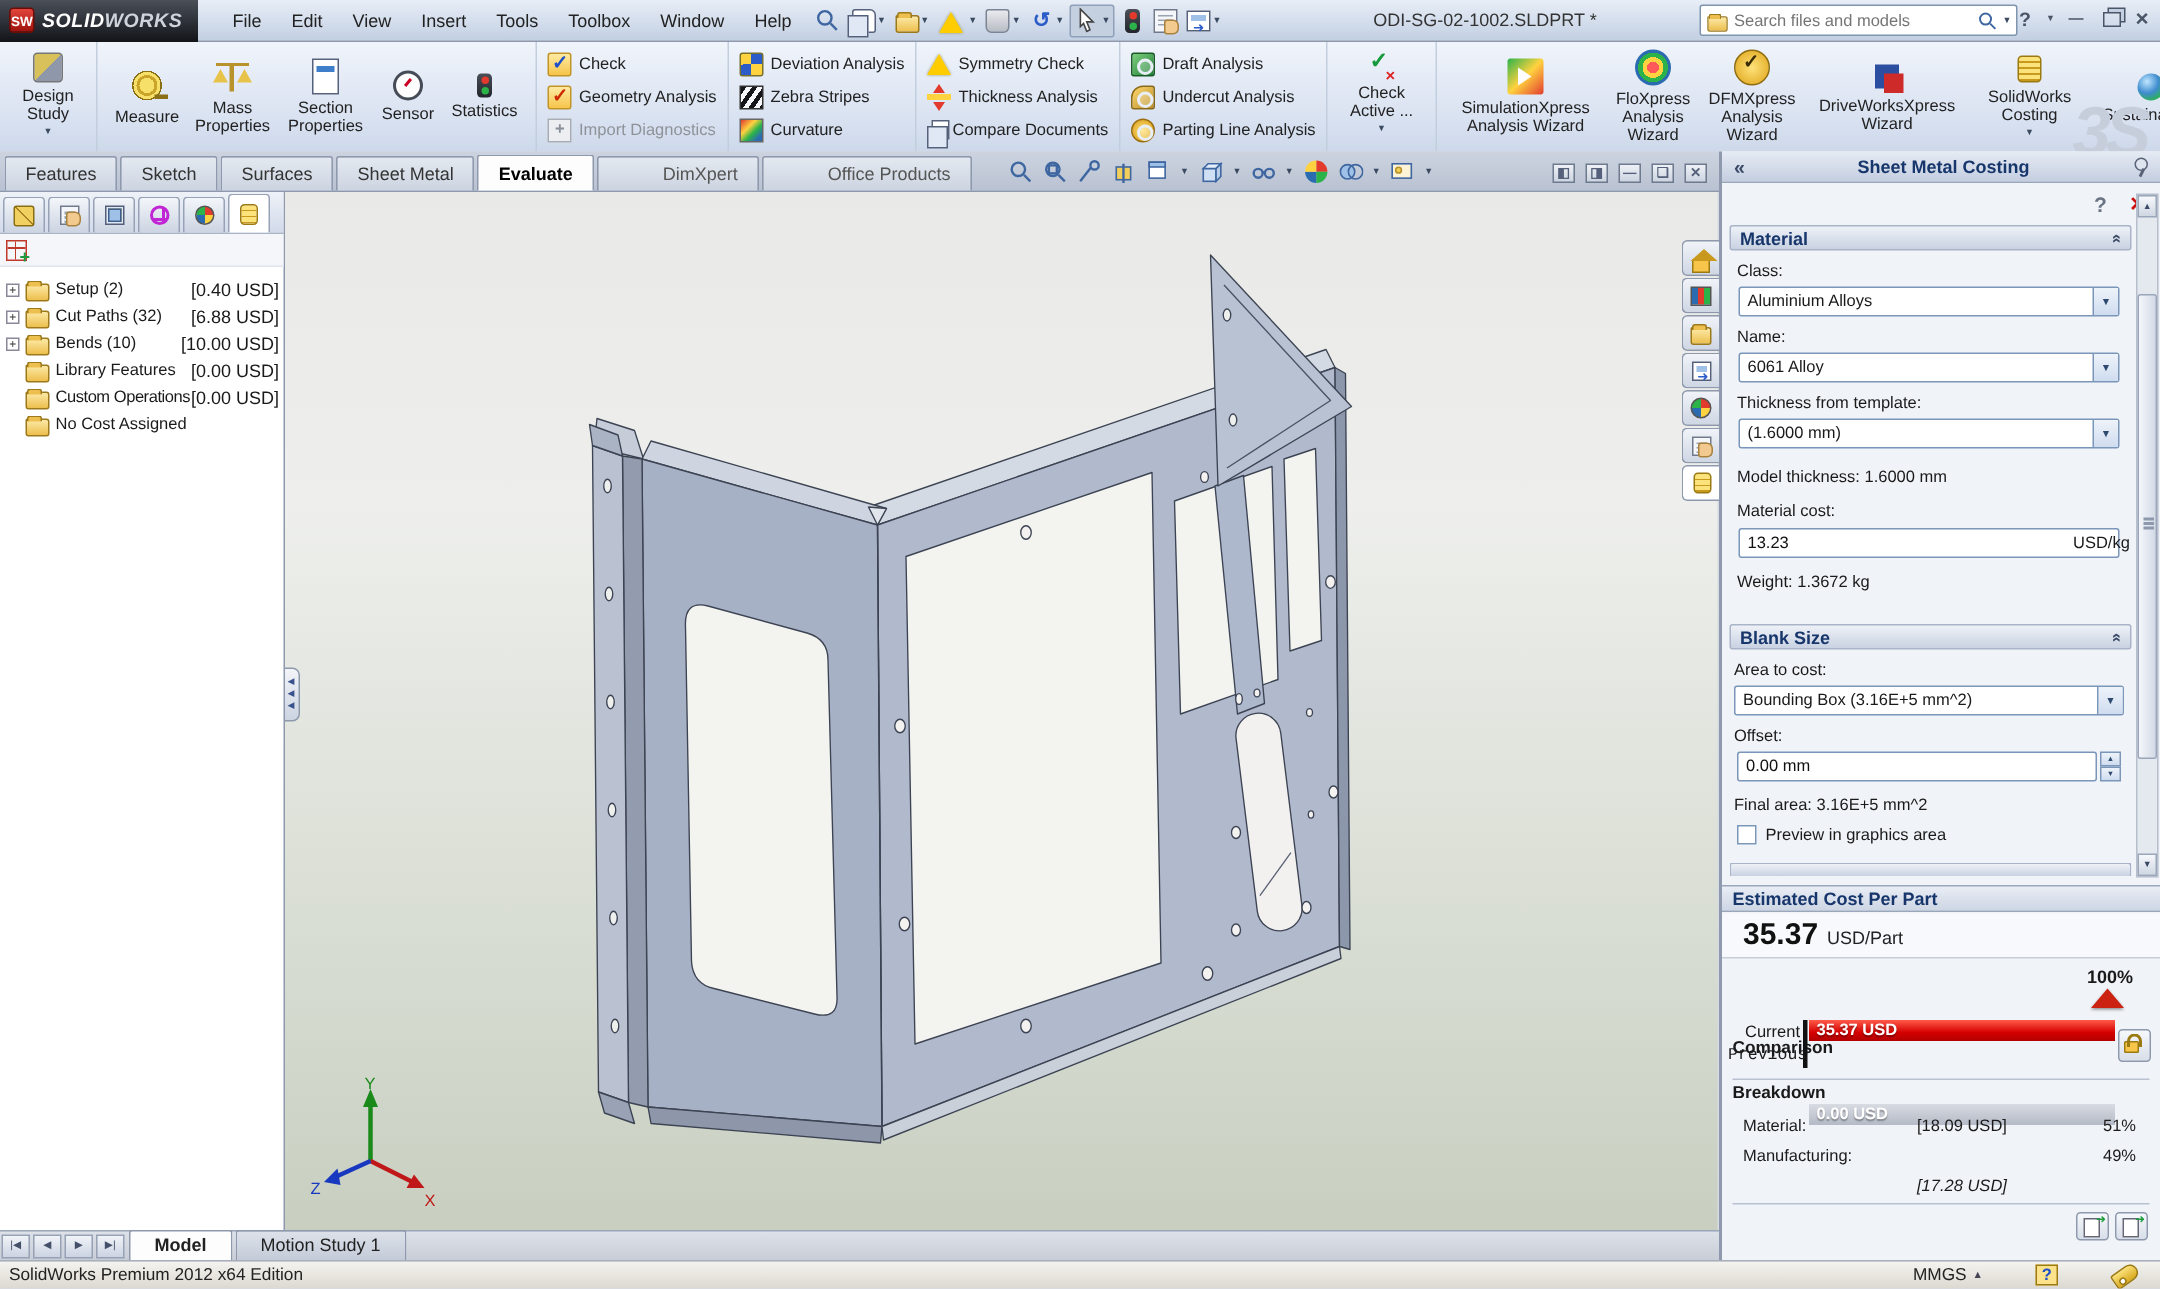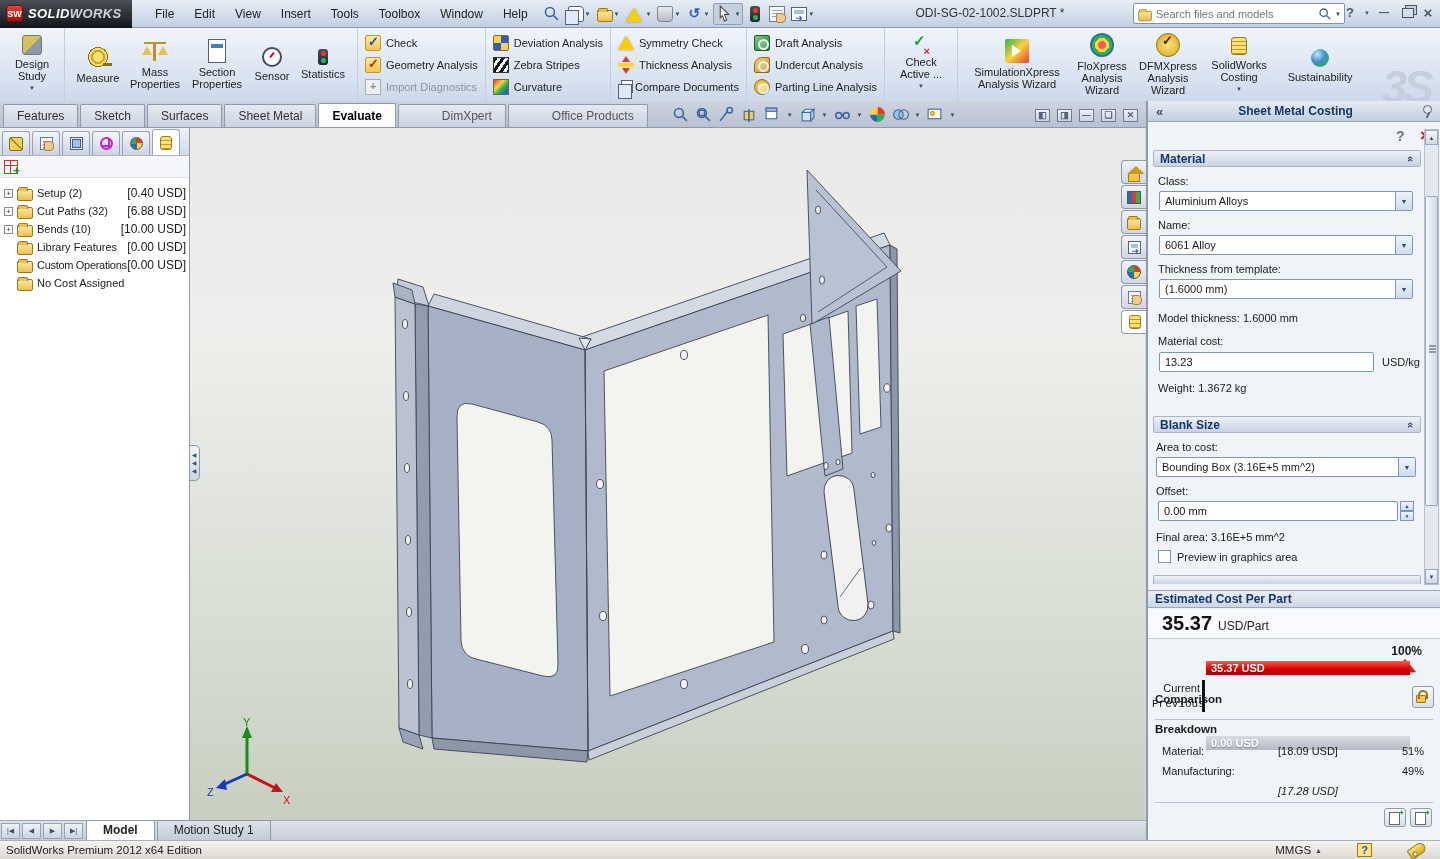--- a/index.html
+++ b/index.html
@@ -459,20 +459,24 @@
       <span>SimulationXpress Analysis Wizard</span>
     </div>
     <div class="rbig" style="width:66px;">
       <span class="i24 floic"></span>
       <span>FloXpress Analysis Wizard</span>
     </div>
     <div class="rbig" style="width:66px;">
       <span class="i24 dfmic"></span>
       <span>DFMXpress Analysis Wizard</span>
     </div>
+    <div class="rbig" style="width:114px;">
+      <span class="i24 driveic" style="width:16px;height:16px;margin:3px 0 6px;"></span>
+      <span>DriveWorksXpress Wizard</span>
+    </div>
     <div class="rbig" style="width:76px;">
       <span class="i24 coins" style="width:16px;height:18px;margin:2px 0 4px;"></span>
       <span>SolidWorks Costing</span>
       <span class="carsm">▼</span>
     </div>
     <div class="rbig" style="width:86px;">
       <span class="i24 sustic" style="width:18px;height:18px;margin:3px 0 4px;"></span>
       <span>Sustainability</span>
     </div>
   </div>
@@ -749,21 +753,21 @@
     <span class="dval">6061 Alloy</span>
     <span class="dbtn"></span>
   </div>
   <span class="plabel" style="top:162px;">Thickness from template:</span>
   <div class="dd" style="top:178px;width:254px;">
     <span class="dval">(1.6000 mm)</span>
     <span class="dbtn"></span>
   </div>
   <span class="pstatic" style="top:211px;">Model thickness: 1.6000 mm</span>
   <span class="plabel" style="top:234px;">Material cost:</span>
-  <input class="tinput" style="top: 251px; width: 215px;" value="13.23">
+  <input class="tinput" style="top: 251px; width: 254px;" value="13.23">
   <span class="pstatic" style="top:255px;left:234px;">USD/kg</span>
   <span class="pstatic" style="top:281px;">Weight: 1.3672 kg</span>
 
   <div class="sect-h" style="top:315px;">
     <span>Blank Size</span>
     <span class="chevup"></span>
   </div>
   <span class="plabel" style="top:340px;left:8px;">Area to cost:</span>
   <div class="dd" style="top:356px;left:8px;width:260px;">
     <span class="dval">Bounding Box (3.16E+5 mm^2)</span>
@@ -785,21 +789,21 @@
   </div>
   <div class="bigval-row" style="top:508px;">
     <span class="bigval">35.37</span>
     <span class="bigunit">USD/Part</span>
   </div>
   <span class="cmp-label" style="top:544px;">Comparison</span>
   <span class="cmp-pct" style="top:543px;">100%</span>
   <div class="uparrow" style="top:558px;right:24px;"></div>
   <div class="baraxis" style="top:579px;"></div>
   <span class="bar-label" style="top:581px;left:4px;">Current</span>
-  <div class="bar red" style="top:560px;">
+  <div class="bar red" style="top:579px;">
     <span>35.37 USD</span>
   </div>
   <span class="bar-label" style="top:597px;left:4px;font-family:Liberation Mono, monospace;">Previous</span>
   <div class="bar gray" style="top:595px;">
     <span>0.00 USD</span>
   </div>
   <div class="lockbtn" style="top:585px;right:6px;"><span class="i16 lockic"></span></div>
 
   <span class="bk-hdr" style="top:618px;">Breakdown</span>
   <span class="bk-label" style="top:644px;">Material:</span>

